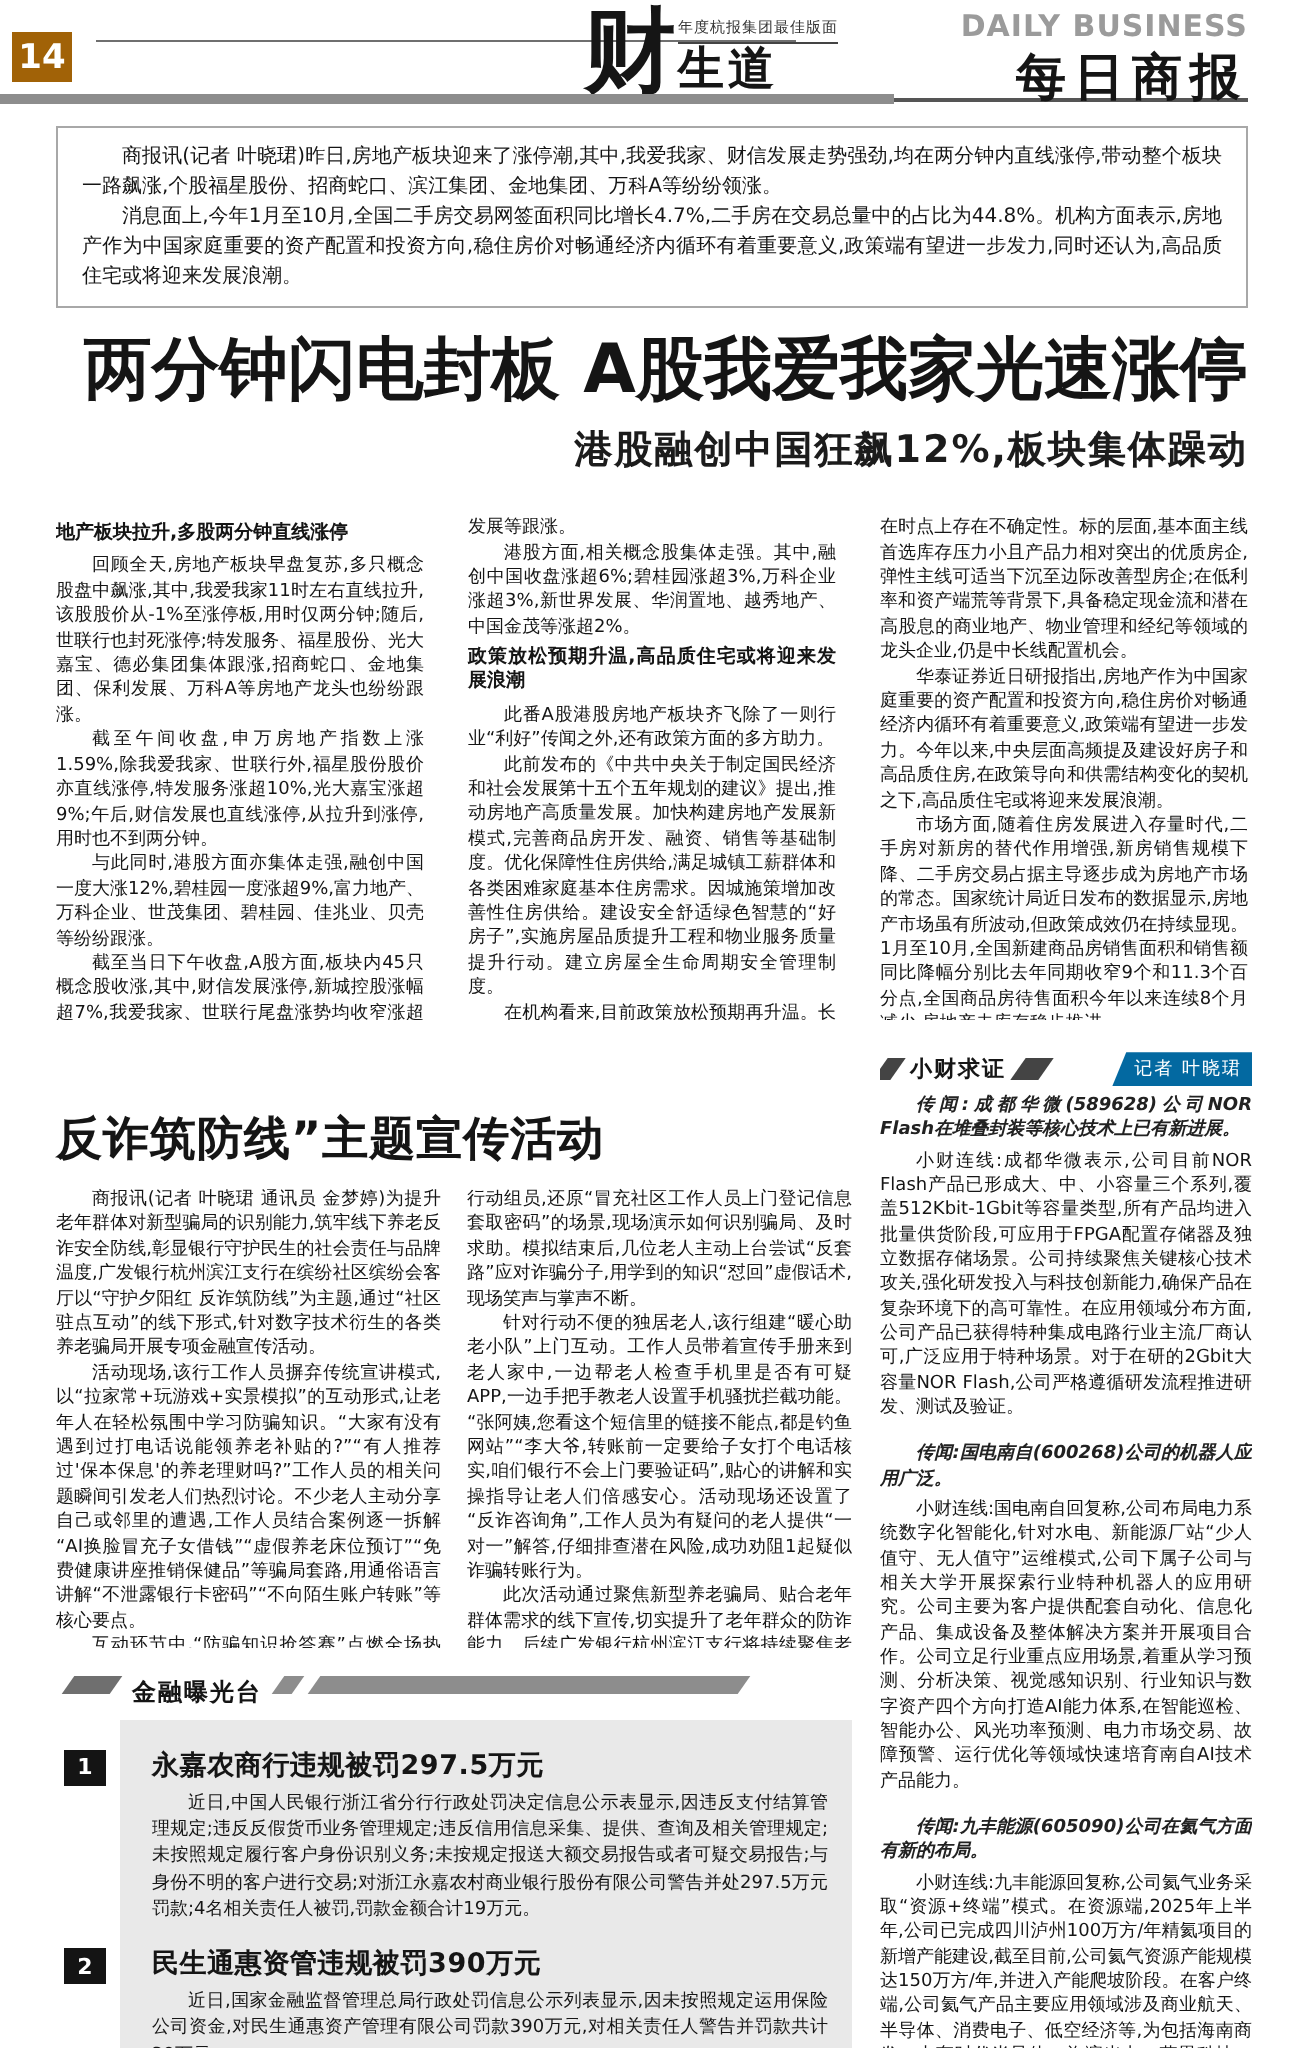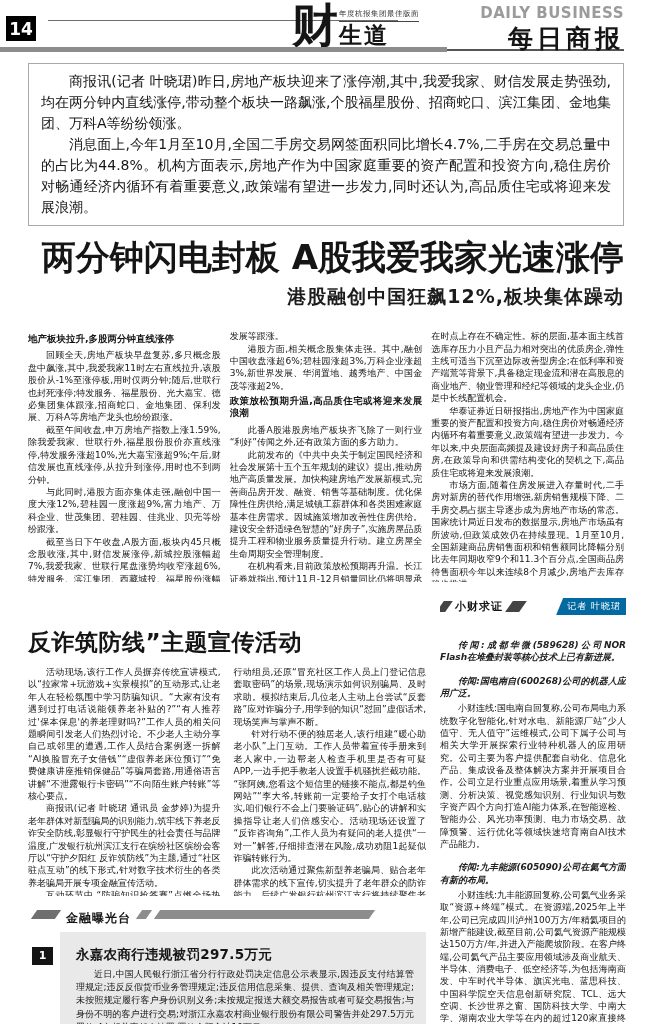--- a/index.html
+++ b/index.html
@@ -4,44 +4,44 @@
 <style>
   html,body{margin:0;padding:0;}
   body{
     width:652px;height:1024px;overflow:hidden;background:#ffffff;color:#151515;
     font-family:"DejaVu Sans","Liberation Sans",sans-serif;
     -webkit-font-smoothing:antialiased;
   }
   
   .masthead{position:relative;height:56px;}
   .mh-left{position:absolute;left:6px;top:8px;display:flex;align-items:flex-start;}
-  .page-badge{background:#000000;color:#fff;font-size:17px;font-weight:bold;
+  .page-badge{background:#a16207;color:#fff;font-size:17px;font-weight:bold;
     width:30px;height:25px;display:flex;align-items:center;justify-content:center;margin-top:8px;}
   .dateline-wrap{margin-left:12px;margin-top:12px;width:350px;}
   .rule-top{border-top:1px solid #6f6f6f;margin-bottom:4px;}
   .dateline{font-size:10px;font-weight:bold;letter-spacing:.5px;white-space:nowrap;}
   .mh-thickbar{position:absolute;left:0;top:47px;width:447px;height:5px;background:#8d8d8d;}
   .brand{position:absolute;left:292px;top:2px;display:flex;align-items:flex-start;}
   .brand-cai{font-size:46px;font-weight:900;line-height:1;letter-spacing:-2px;}
   .brand-right{margin-left:3px;padding-top:7px;}
   .brand-tagline{font-size:7.5px;letter-spacing:.5px;border-bottom:1px solid #444;padding-bottom:2px;color:#333;text-align:center;}
   .brand-shengdao{font-size:23px;font-weight:900;letter-spacing:2px;line-height:1.15;}
   .brand-rule{position:absolute;left:340px;right:28px;top:49px;height:2px;background:#555;}
   .mh-right{position:absolute;right:28px;top:4px;text-align:right;}
   .mh-en{color:#9b9b9b;font-size:15px;font-weight:bold;letter-spacing:.5px;}
   .mh-cn{font-size:25px;font-weight:900;letter-spacing:4px;margin-top:0;}
   
-  .intro-box{margin:7px 28px 0;border:1px solid #a8a8a8;padding:7px 12px;font-size:14px;line-height:1.5;text-align:justify;}
+  .intro-box{margin:7px 28px 0;border:1px solid #a8a8a8;padding:7px 12px;font-size:10px;line-height:1.5;text-align:justify;}
   .intro-box p{margin:0;text-indent:2em;}
   
   .headline-wrap{text-align:right;margin:12px 28px 20px;}
   .headline{font-size:34px;font-weight:900;line-height:1.15;margin:0;letter-spacing:0;}
   .subheadline{font-size:19px;font-weight:700;margin:7px 0 0;letter-spacing:1px;color:#1c1c1c;}
   
-  .lead-cols{display:flex;gap:9px;margin:12px 28px 0;height:252px;overflow:hidden;}
+  .lead-cols{display:flex;gap:22px;margin:12px 28px 0;height:252px;overflow:hidden;}
   .lead-col{flex:1;font-size:9px;line-height:1.38;text-align:justify;}
   .col-subhead{font-weight:bold;font-size:9.5px;margin:3px 0 4px;line-height:1.3;}
   .lead-col p, .a2-col p{margin:0;text-indent:2em;}
   .lead-col p.cont, .a2-col p.cont{text-indent:0;}
   
   .main-row{display:flex;gap:14px;margin:16px 28px 0;}
   .left-zone{width:398px;flex-shrink:0;}
   .a2-title{font-size:23px;font-weight:900;line-height:1.28;margin:0 0 9px;letter-spacing:.5px;}
   .a2-cols{display:flex;gap:13px;height:230px;overflow:hidden;font-size:9px;line-height:1.38;text-align:justify;}
   .a2-col{flex:1;}
@@ -53,21 +53,21 @@
   .exp-slash{width:10px;height:9px;background:#8d8d8d;transform:skewX(-35deg);}
   .exp-bar{width:215px;height:9px;background:#8d8d8d;transform:skewX(-35deg);margin-left:8px;}
   .exposure-panel{background:#e9e9e9;margin-left:32px;padding:14px 12px 10px 16px;min-height:170px;}
   .case{position:relative;margin-bottom:11px;}
   .case-badge{position:absolute;left:-44px;top:1px;width:21px;height:18px;background:#141414;color:#fff;
     font-weight:bold;font-size:11px;display:flex;align-items:center;justify-content:center;}
   .case-title{font-size:13.5px;font-weight:900;margin:0 0 4px;letter-spacing:.3px;}
   .case-body{font-size:9px;line-height:1.47;text-align:justify;text-indent:2em;margin:0;}
   
   .verify{width:186px;flex-shrink:0;height:498px;overflow:hidden;}
-  .verify-header{display:flex;align-items:center;height:17px;margin-bottom:24px;}
+  .verify-header{display:flex;align-items:center;height:17px;margin-bottom:4px;}
   .v-slash{width:9px;height:11px;background:#444;transform:skewX(-35deg);margin-right:6px;}
   .v-title{font-size:11px;font-weight:bold;letter-spacing:1px;}
   .v-slash2{width:14px;height:11px;background:#444;transform:skewX(-35deg);margin-left:6px;}
   .v-byline{margin-left:auto;background:#0369a1;color:#fff;font-size:9px;padding:2px 5px 2px 11px;
     clip-path:polygon(7px 0,100% 0,100% 100%,0 100%);letter-spacing:1px;}
   .qa-item{margin-bottom:11px;font-size:9px;line-height:1.37;text-align:justify;}
   .rumor{font-style:italic;font-weight:bold;text-indent:2em;margin:0 0 3px;color:#222;}
   .reply{text-indent:2em;margin:0;}
 </style>
 </head>
@@ -130,22 +130,22 @@
 
 <div class="main-row">
 
   <div class="left-zone">
     <h2 class="a2-title">
       <br>
       <span>反诈筑防线”主题宣传活动</span>
     </h2>
     <div class="a2-cols">
       <div class="a2-col">
+          <p>商报讯(记者 叶晓珺 通讯员 金梦婷)为提升老年群体对新型骗局的识别能力,筑牢线下养老反诈安全防线,彰显银行守护民生的社会责任与品牌温度,广发银行杭州滨江支行在缤纷社区缤纷会客厅以“守护夕阳红 反诈筑防线”为主题,通过“社区驻点互动”的线下形式,针对数字技术衍生的各类养老骗局开展专项金融宣传活动。</p>
           <p>活动现场,该行工作人员摒弃传统宣讲模式,以“拉家常+玩游戏+实景模拟”的互动形式,让老年人在轻松氛围中学习防骗知识。“大家有没有遇到过打电话说能领养老补贴的?”“有人推荐过'保本保息'的养老理财吗?”工作人员的相关问题瞬间引发老人们热烈讨论。不少老人主动分享自己或邻里的遭遇,工作人员结合案例逐一拆解“AI换脸冒充子女借钱”“虚假养老床位预订”“免费健康讲座推销保健品”等骗局套路,用通俗语言讲解“不泄露银行卡密码”“不向陌生账户转账”等核心要点。</p>
-          <p>商报讯(记者 叶晓珺 通讯员 金梦婷)为提升老年群体对新型骗局的识别能力,筑牢线下养老反诈安全防线,彰显银行守护民生的社会责任与品牌温度,广发银行杭州滨江支行在缤纷社区缤纷会客厅以“守护夕阳红 反诈筑防线”为主题,通过“社区驻点互动”的线下形式,针对数字技术衍生的各类养老骗局开展专项金融宣传活动。</p>
           <p>互动环节中,“防骗知识抢答赛”点燃全场热情。随后的“情景模拟小剧场”更是让大家身临其境——该行工作人员和社区义工分别扮演诈骗分子、老年受害者和银</p>
         </div>
       <div class="a2-col">
           <p class="cont">行动组员,还原“冒充社区工作人员上门登记信息套取密码”的场景,现场演示如何识别骗局、及时求助。模拟结束后,几位老人主动上台尝试“反套路”应对诈骗分子,用学到的知识“怼回”虚假话术,现场笑声与掌声不断。</p>
           <p>针对行动不便的独居老人,该行组建“暖心助老小队”上门互动。工作人员带着宣传手册来到老人家中,一边帮老人检查手机里是否有可疑APP,一边手把手教老人设置手机骚扰拦截功能。“张阿姨,您看这个短信里的链接不能点,都是钓鱼网站”“李大爷,转账前一定要给子女打个电话核实,咱们银行不会上门要验证码”,贴心的讲解和实操指导让老人们倍感安心。活动现场还设置了“反诈咨询角”,工作人员为有疑问的老人提供“一对一”解答,仔细排查潜在风险,成功劝阻1起疑似诈骗转账行为。</p>
           <p>此次活动通过聚焦新型养老骗局、贴合老年群体需求的线下宣传,切实提升了老年群众的防诈能力。后续广发银行杭州滨江支行将持续聚焦老年群体的防诈痛点,优化活动形式、健全长效机制,用更贴心的服务、更有趣的形式,为老年人筑牢金融安全防线。</p>
         </div>
     </div>
 
     <div class="exposure">
@@ -173,20 +173,21 @@
   <div class="verify">
     <div class="verify-header">
       <div class="v-slash"></div>
       <div class="v-title">小财求证</div>
       <div class="v-slash2"></div>
       <div class="v-byline">记者 叶晓珺</div>
     </div>
     <div>
         <div class="qa-item">
           <p class="rumor">传闻:成都华微(589628)公司NOR Flash在堆叠封装等核心技术上已有新进展。</p>
+          <p class="reply">小财连线:成都华微表示,公司目前NOR Flash产品已形成大、中、小容量三个系列,覆盖512Kbit-1Gbit等容量类型,所有产品均进入批量供货阶段,可应用于FPGA配置存储器及独立数据存储场景。公司持续聚焦关键核心技术攻关,强化研发投入与科技创新能力,确保产品在复杂环境下的高可靠性。在应用领域分布方面,公司产品已获得特种集成电路行业主流厂商认可,广泛应用于特种场景。对于在研的2Gbit大容量NOR Flash,公司严格遵循研发流程推进研发、测试及验证。</p>
         </div>
         <div class="qa-item">
           <p class="rumor">传闻:国电南自(600268)公司的机器人应用广泛。</p>
           <p class="reply">小财连线:国电南自回复称,公司布局电力系统数字化智能化,针对水电、新能源厂站“少人值守、无人值守”运维模式,公司下属子公司与相关大学开展探索行业特种机器人的应用研究。公司主要为客户提供配套自动化、信息化产品、集成设备及整体解决方案并开展项目合作。公司立足行业重点应用场景,着重从学习预测、分析决策、视觉感知识别、行业知识与数字资产四个方向打造AI能力体系,在智能巡检、智能办公、风光功率预测、电力市场交易、故障预警、运行优化等领域快速培育南自AI技术产品能力。</p>
         </div>
         <div class="qa-item">
           <p class="rumor">传闻:九丰能源(605090)公司在氦气方面有新的布局。</p>
           <p class="reply">小财连线:九丰能源回复称,公司氦气业务采取“资源+终端”模式。在资源端,2025年上半年,公司已完成四川泸州100万方/年精氦项目的新增产能建设,截至目前,公司氦气资源产能规模达150万方/年,并进入产能爬坡阶段。在客户终端,公司氦气产品主要应用领域涉及商业航天、半导体、消费电子、低空经济等,为包括海南商发、中车时代半导体、旗滨光电、蓝思科技、中国科学院空天信息创新研究院、TCL、远大空调、长沙世界之窗、国防科技大学、中南大学、湖南农业大学等在内的超过120家直接终端用户长期提供氦气产品服务。</p>
         </div>
       </div>

